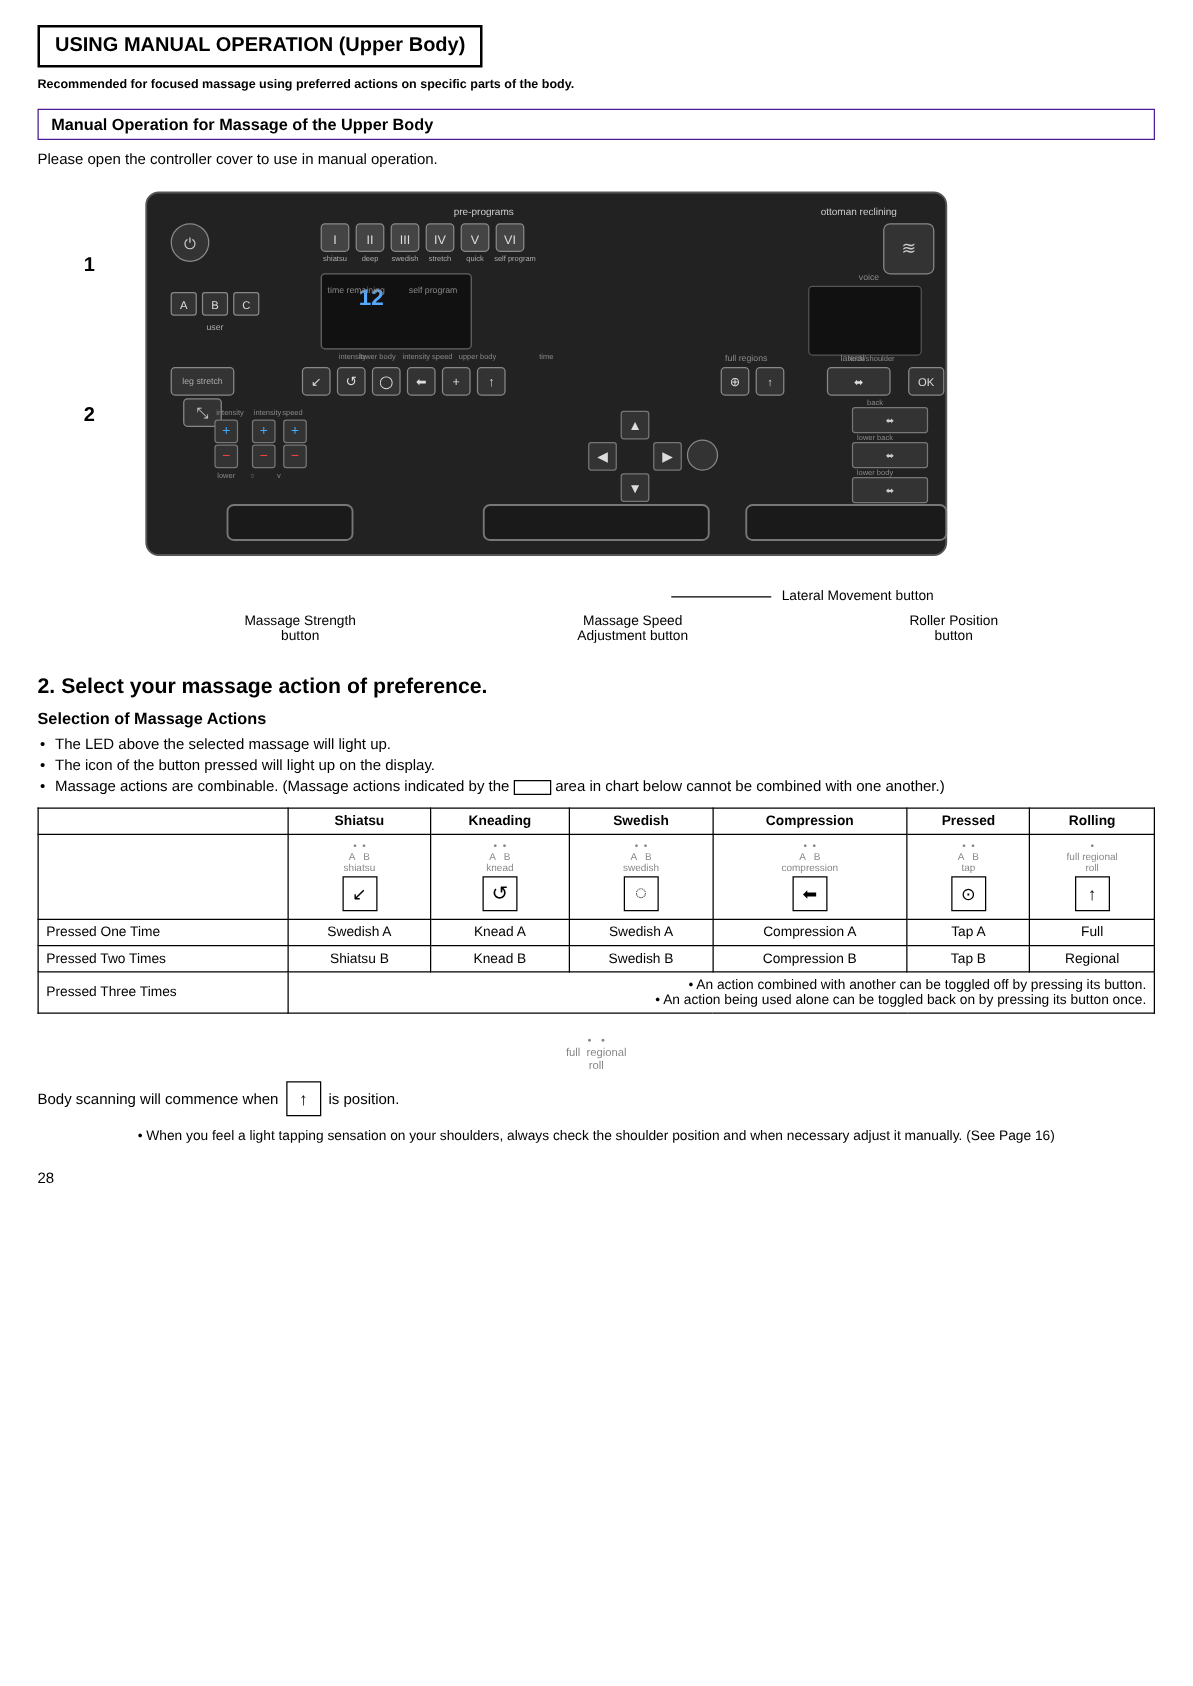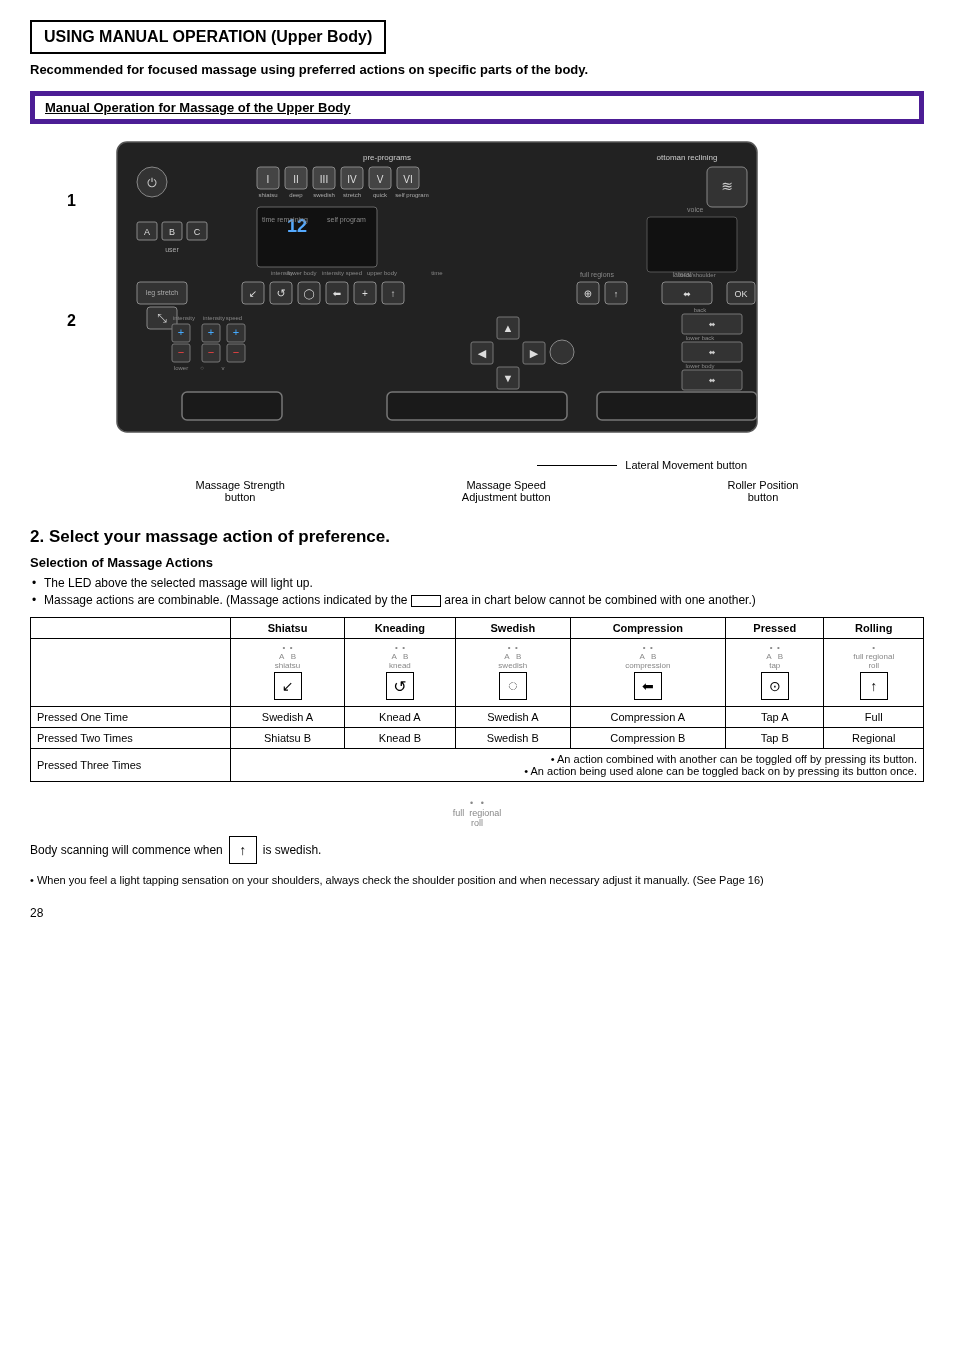--- a/index.html
+++ b/index.html
@@ -21,32 +21,31 @@
       border: 2px solid #000;
       padding: 6px 12px;
       display: inline-block;
       font-weight: bold;
       font-size: 16px;
       margin-bottom: 8px;
     }
 
     .subtitle {
       font-weight: bold;
-      font-size: 13px;
+      font-size: 10px;
       margin-bottom: 14px;
     }
 
     .section-box {
-      border: 5px solid #4c1d95;
+      border: 1px solid #4c1d95;
       padding: 4px 10px;
       font-weight: bold;
       font-size: 13px;
       margin-bottom: 8px;
       display: block;
-      text-decoration: underline;
     }
 
     .intro-text {
       font-size: 12px;
       margin-bottom: 10px;
     }
 
     
     .step-section {
       margin-bottom: 16px;
@@ -149,20 +148,21 @@
       height: 28px;
       display: inline-flex;
       align-items: center;
       justify-content: center;
       font-size: 14px;
     }
 
     .small-note {
       font-size: 11px;
       margin-top: 10px;
+      text-align: center;
     }
 
     .page-num {
       font-size: 12px;
       margin-top: 20px;
     }
 
     .diagram-wrapper {
       position: relative;
       width: 820px;
@@ -220,20 +220,21 @@
 
   
   <p class="subtitle">Recommended for focused massage using preferred actions on specific parts of the body.</p>
 
   
   <div class="section-box">
     <span>Manual Operation for Massage of the Upper Body</span>
   </div>
 
   
+  <p class="intro-text">Please open the controller cover to use in manual operation.</p>
 
   
   <div class="diagram-section">
     <div class="diagram-wrapper">
       <span class="num-label-1">1</span>
       <span class="num-label-2">2</span>
 
       <div class="ctrl-container">
         <svg width="680" height="320" viewBox="0 0 680 320" xmlns="http://www.w3.org/2000/svg">
 
@@ -411,20 +412,23 @@
 
   
 
   
   <div class="step-section">
     <p class="step-title">2. Select your massage action of preference.</p>
     <p class="step-subtitle">Selection of Massage Actions</p>
     <ul class="bullet-list">
       <li>
         <span>The LED above the selected massage will light up.</span>
+      </li>
+      <li>
+        <span>The icon of the button pressed will light up on the display.</span>
       </li>
       <li>
         <span>Massage actions are combinable. (Massage actions indicated by the <span style="display:inline-block; border:1px solid #000; width:30px; height:12px; vertical-align:middle;"></span> area in chart below cannot be combined with one another.)</span>
       </li>
     </ul>
 
     <table class="massage-table">
       <thead>
         <tr>
           <th></th>
@@ -510,21 +514,21 @@
 
     <div style="text-align:center; margin-bottom: 8px;">
       <div style="font-size:9px; color:#888;">• &nbsp;&nbsp;•</div>
       <div style="font-size:9px; color:#888;">full &nbsp;regional</div>
       <div style="font-size:9px; color:#888;">roll</div>
     </div>
 
     <div class="body-scan-row">
       <span>Body scanning will commence when</span>
       <div class="scan-icon">↑</div>
-      <span>is swedish.</span>
+      <span>is position.</span>
     </div>
 
     <p class="small-note">
       <span>• When you feel a light tapping sensation on your shoulders, always check the shoulder position and when necessary adjust it manually. (See Page 16)</span>
     </p>
 
   </div>
 
   
   <p class="page-num">28</p>

